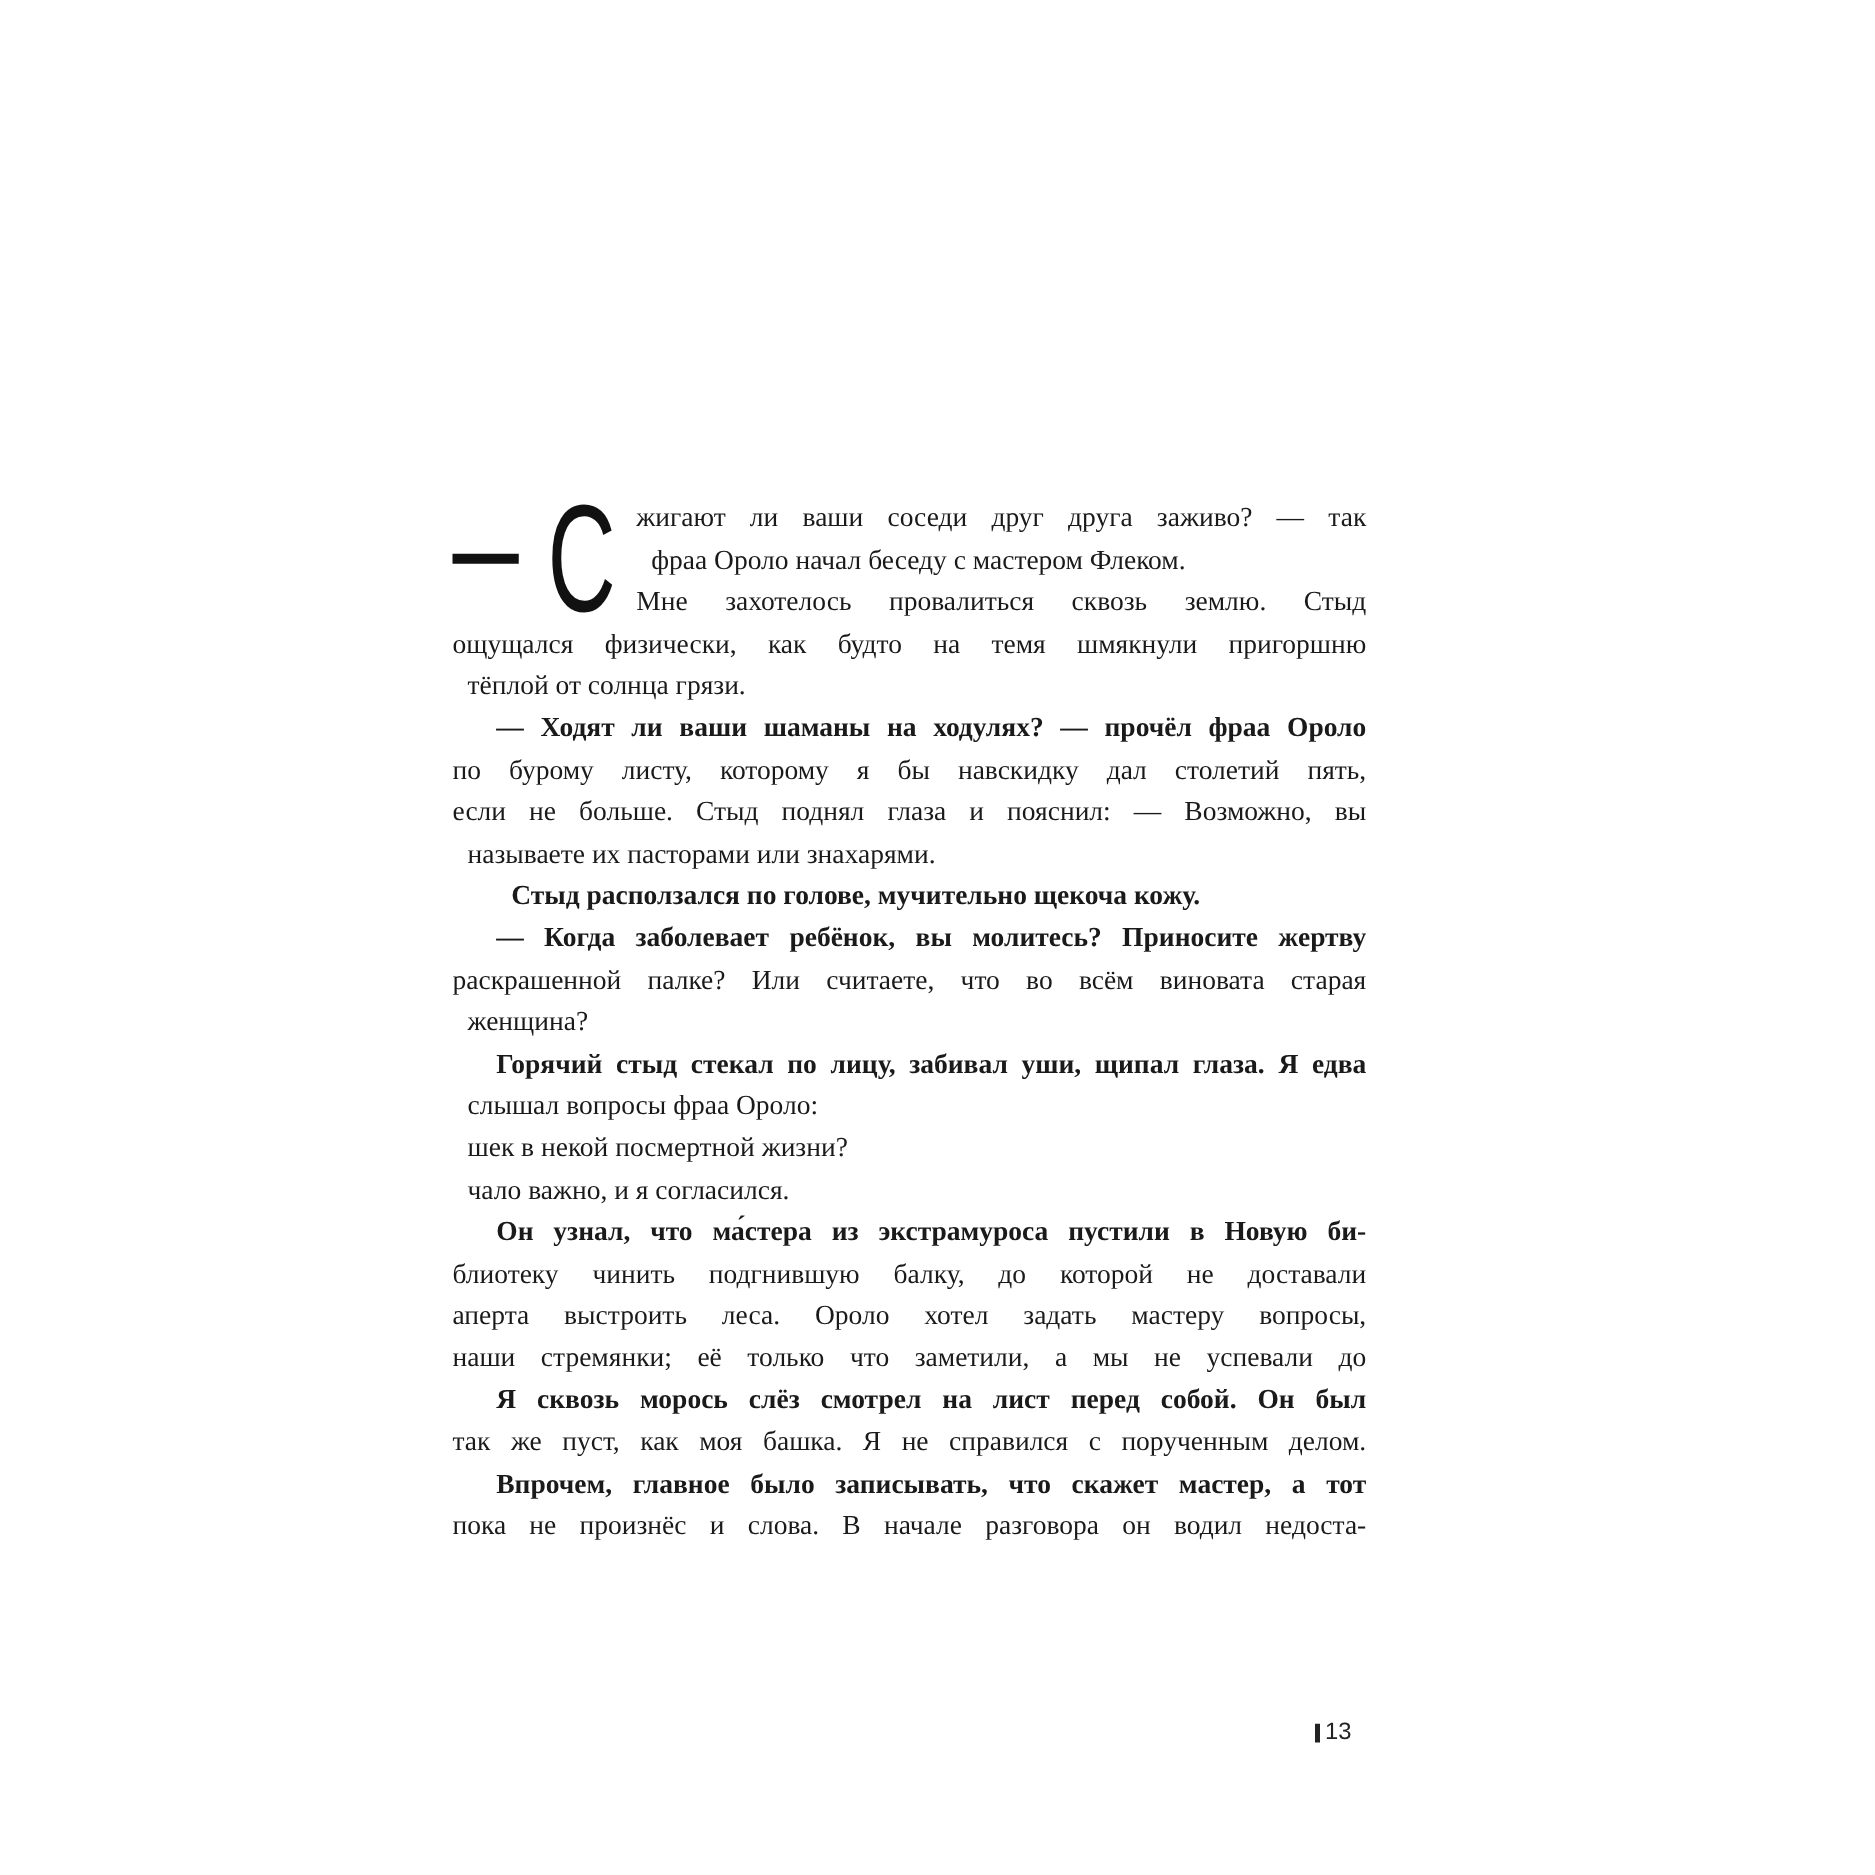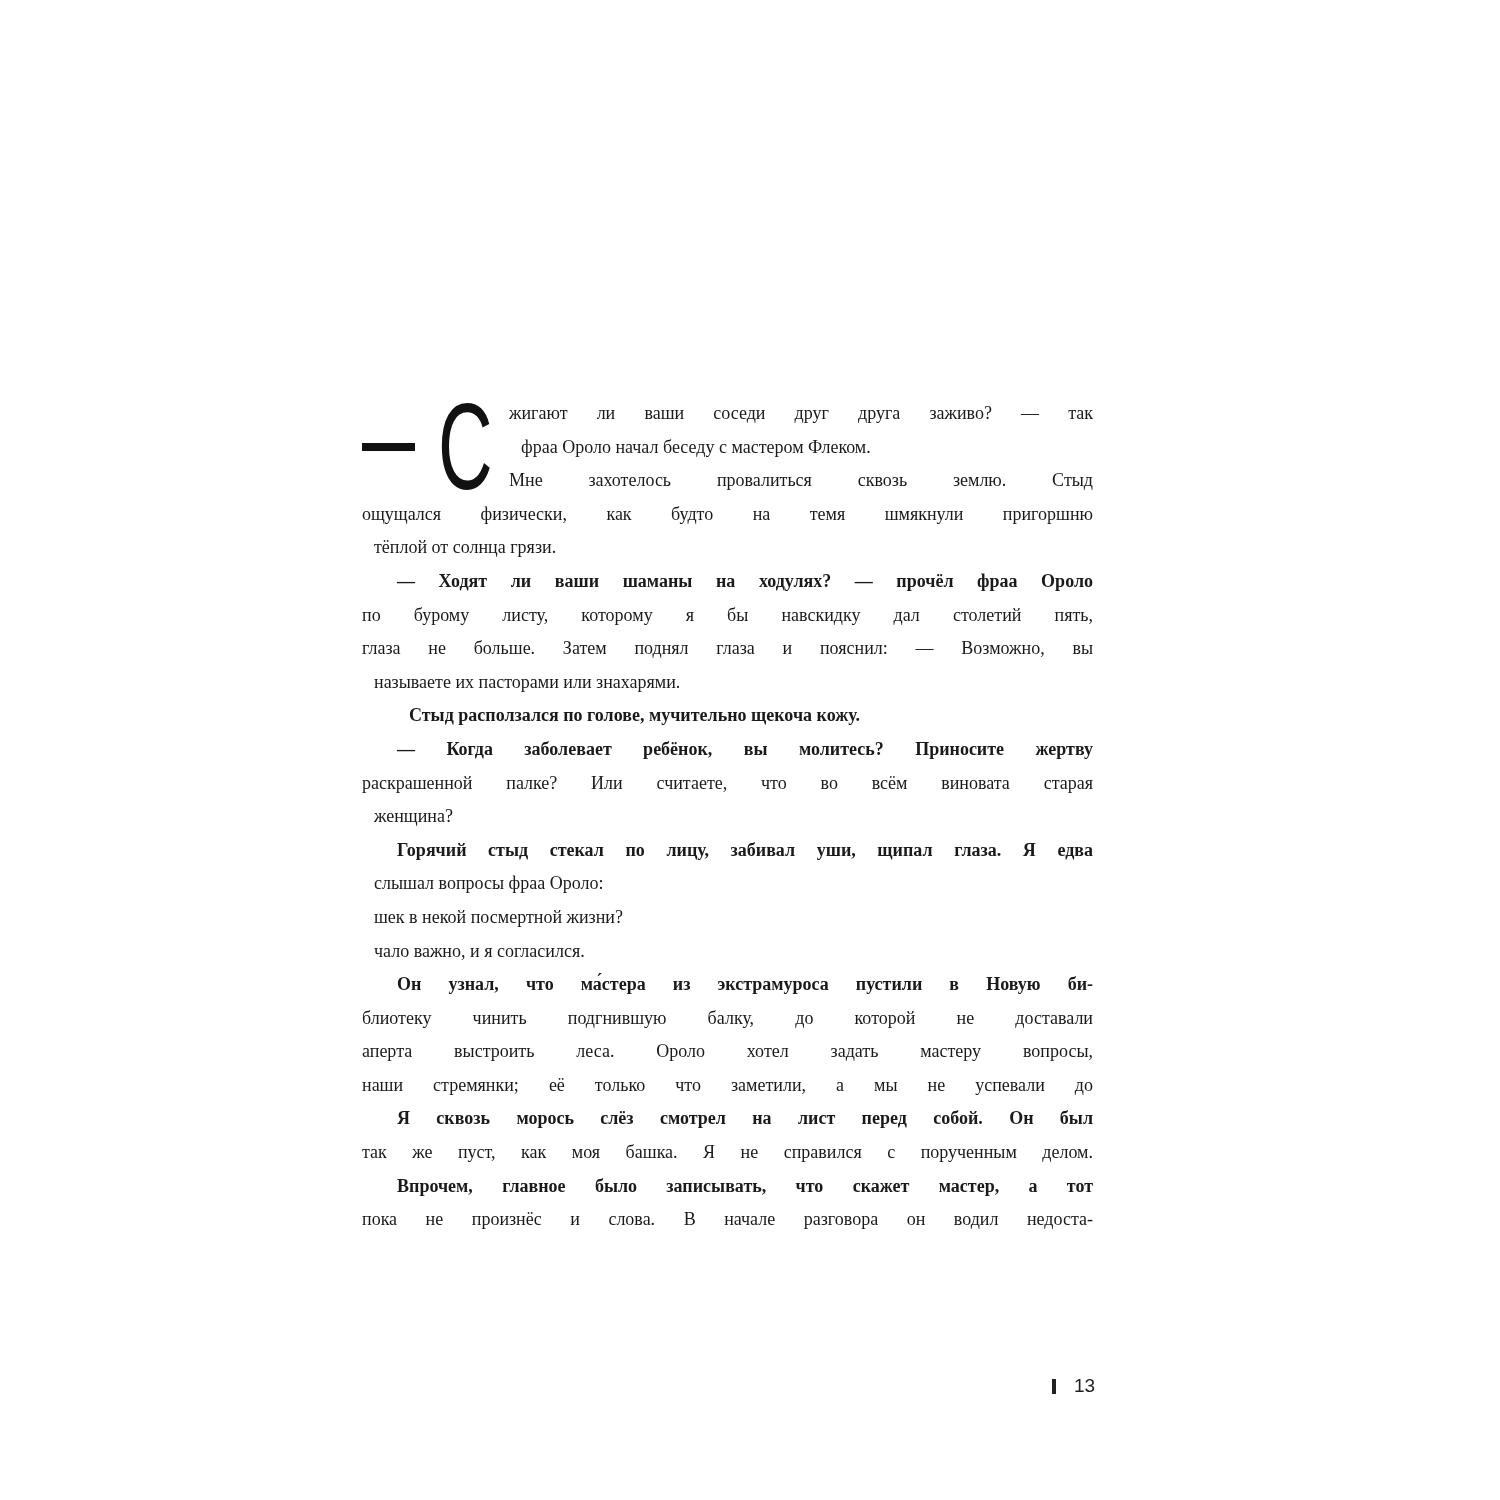--- a/index.html
+++ b/index.html
@@ -1,58 +1,58 @@
 <!DOCTYPE html>
 <html><head>
 <meta charset="utf-8">
 <style>
   html, body { margin: 0; padding: 0; background: #ffffff; }
   body { width: 1500px; height: 1500px; position: relative; overflow: hidden; }
   .page { position: absolute; left: 0; top: 0; width: 1500px; height: 1500px; background: #fff; }
   .text-block {
     position: absolute; left: 362px; top: 397px; width: 731px;
     font-family: "Liberation Serif", "DejaVu Serif", serif;
-    font-size: 18px; line-height: 33.6px; color: #1a1a1a;
+    font-size: 22px; line-height: 33.6px; color: #1a1a1a;
   }
   .line { height: 33.6px; white-space: nowrap; text-align: justify; text-align-last: justify; }
   .line.last { text-align-last: left; margin-left: 12px; }
   .line.indent { padding-left: 35px; font-weight: bold; }
   .line.drop { padding-left: 147px; }
   .drop-dash {
     position: absolute; left: 362px; top: 443px; width: 53px; height: 8px; background: #111;
   }
   .drop-cap {
     position: absolute; left: 438px; top: 386px;
     font-family: "Liberation Sans", "DejaVu Sans", sans-serif;
     font-size: 122px; line-height: 122px; color: #111;
     transform: scaleX(0.62); transform-origin: left top;
   }
   .folio {
     position: absolute; left: 1052px; top: 1375px;
     font-family: "Liberation Sans", "DejaVu Sans", sans-serif; font-size: 19px; color: #222;
-    display: flex; align-items: center; gap: 18px;
+    display: flex; align-items: center; gap: 4px;
   }
   .folio-bar { width: 4px; height: 15px; background: #222; display: inline-block; }
 </style>
 </head>
 <body>
 
 <div class="page">
   <div class="drop-dash"></div>
   <div class="drop-cap">С</div>
 
   <div class="text-block">
     <div class="line drop">жигают ли ваши соседи друг друга заживо? — так</div>
     <div class="line drop last">фраа Ороло начал беседу с мастером Флеком.</div>
     <div class="line drop">Мне захотелось провалиться сквозь землю. Стыд</div>
     <div class="line">ощущался физически, как будто на темя шмякнули пригоршню</div>
     <div class="line last">тёплой от солнца грязи.</div>
     <div class="line indent">— Ходят ли ваши шаманы на ходулях? — прочёл фраа Ороло</div>
     <div class="line">по бурому листу, которому я бы навскидку дал столетий пять,</div>
-    <div class="line">глаза не больше. Затем поднял глаза и пояснил: — Возможно, вы</div>
+    <div class="line">если не больше. Стыд поднял глаза и пояснил: — Возможно, вы</div>
     <div class="line last">называете их пасторами или знахарями.</div>
     <div class="line indent last">Стыд расползался по голове, мучительно щекоча кожу.</div>
     <div class="line indent">— Когда заболевает ребёнок, вы молитесь? Приносите жертву</div>
     <div class="line">раскрашенной палке? Или считаете, что во всём виновата старая</div>
     <div class="line last">женщина?</div>
     <div class="line indent">Горячий стыд стекал по лицу, забивал уши, щипал глаза. Я едва</div>
     <div class="line last">слышал вопросы фраа Ороло:</div>
     <div class="line last">шек в некой посмертной жизни?</div>
     <div class="line last">чало важно, и я согласился.</div>
     <div class="line indent">Он узнал, что ма́стера из экстрамуроса пустили в Новую би-</div>

